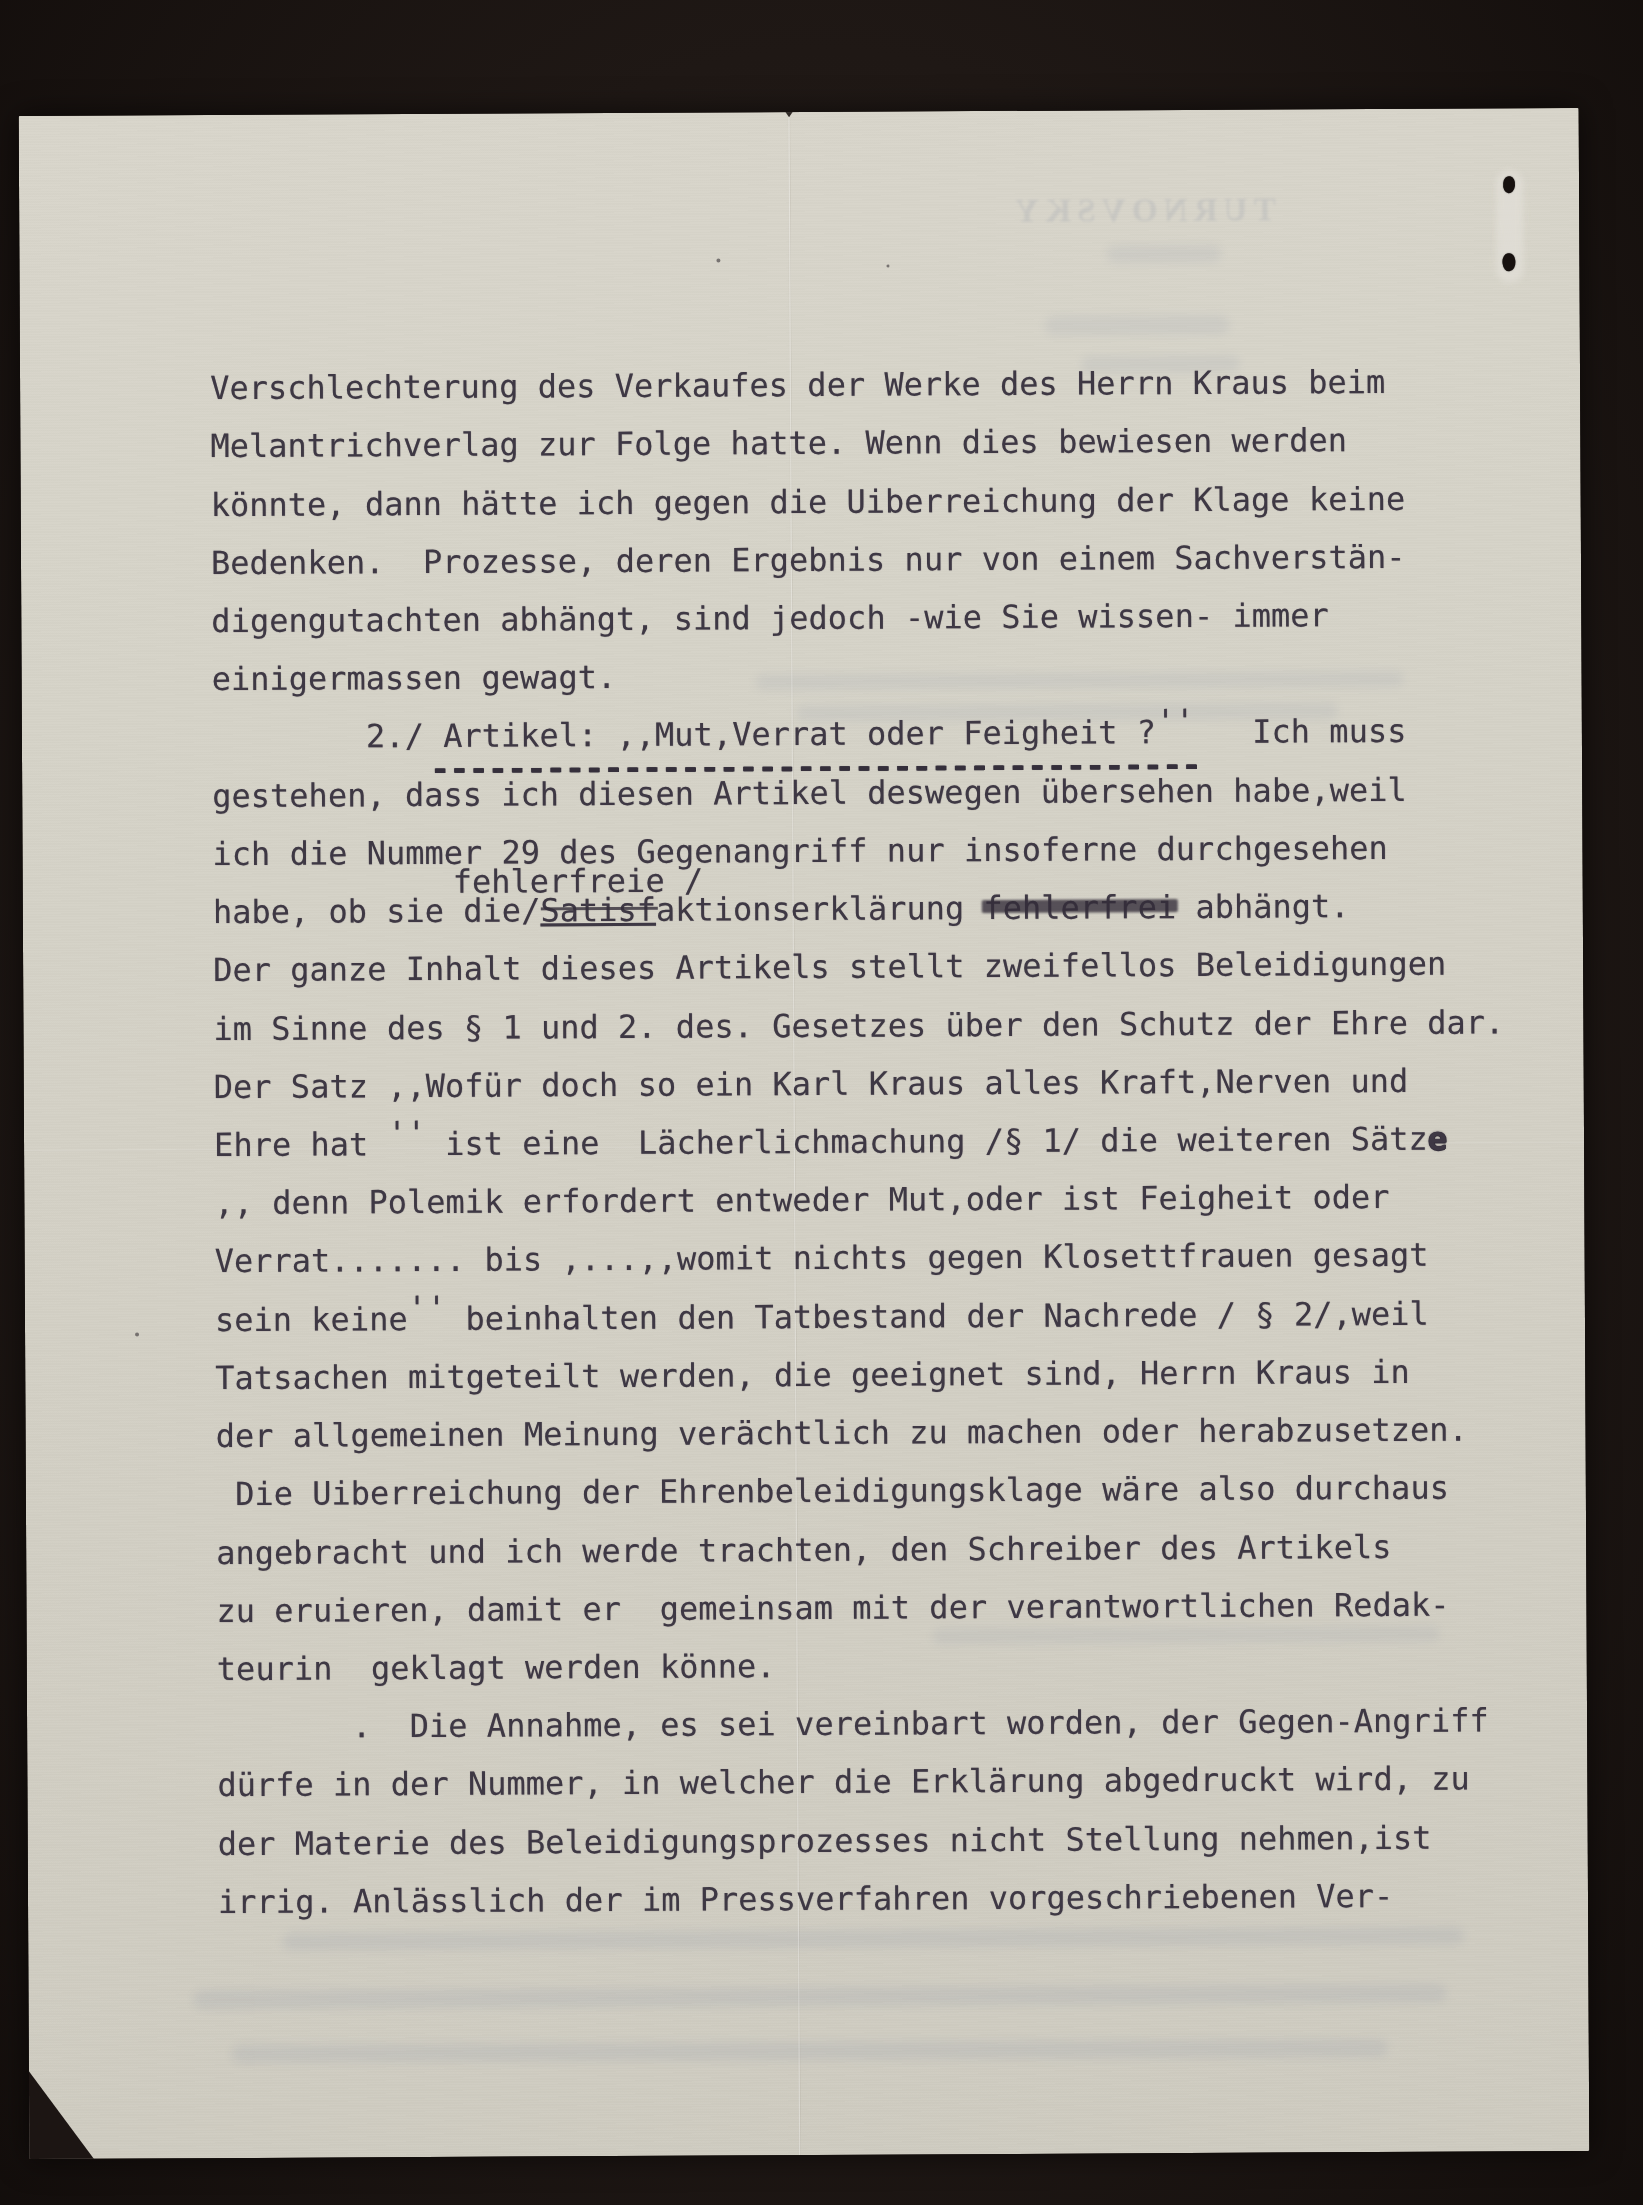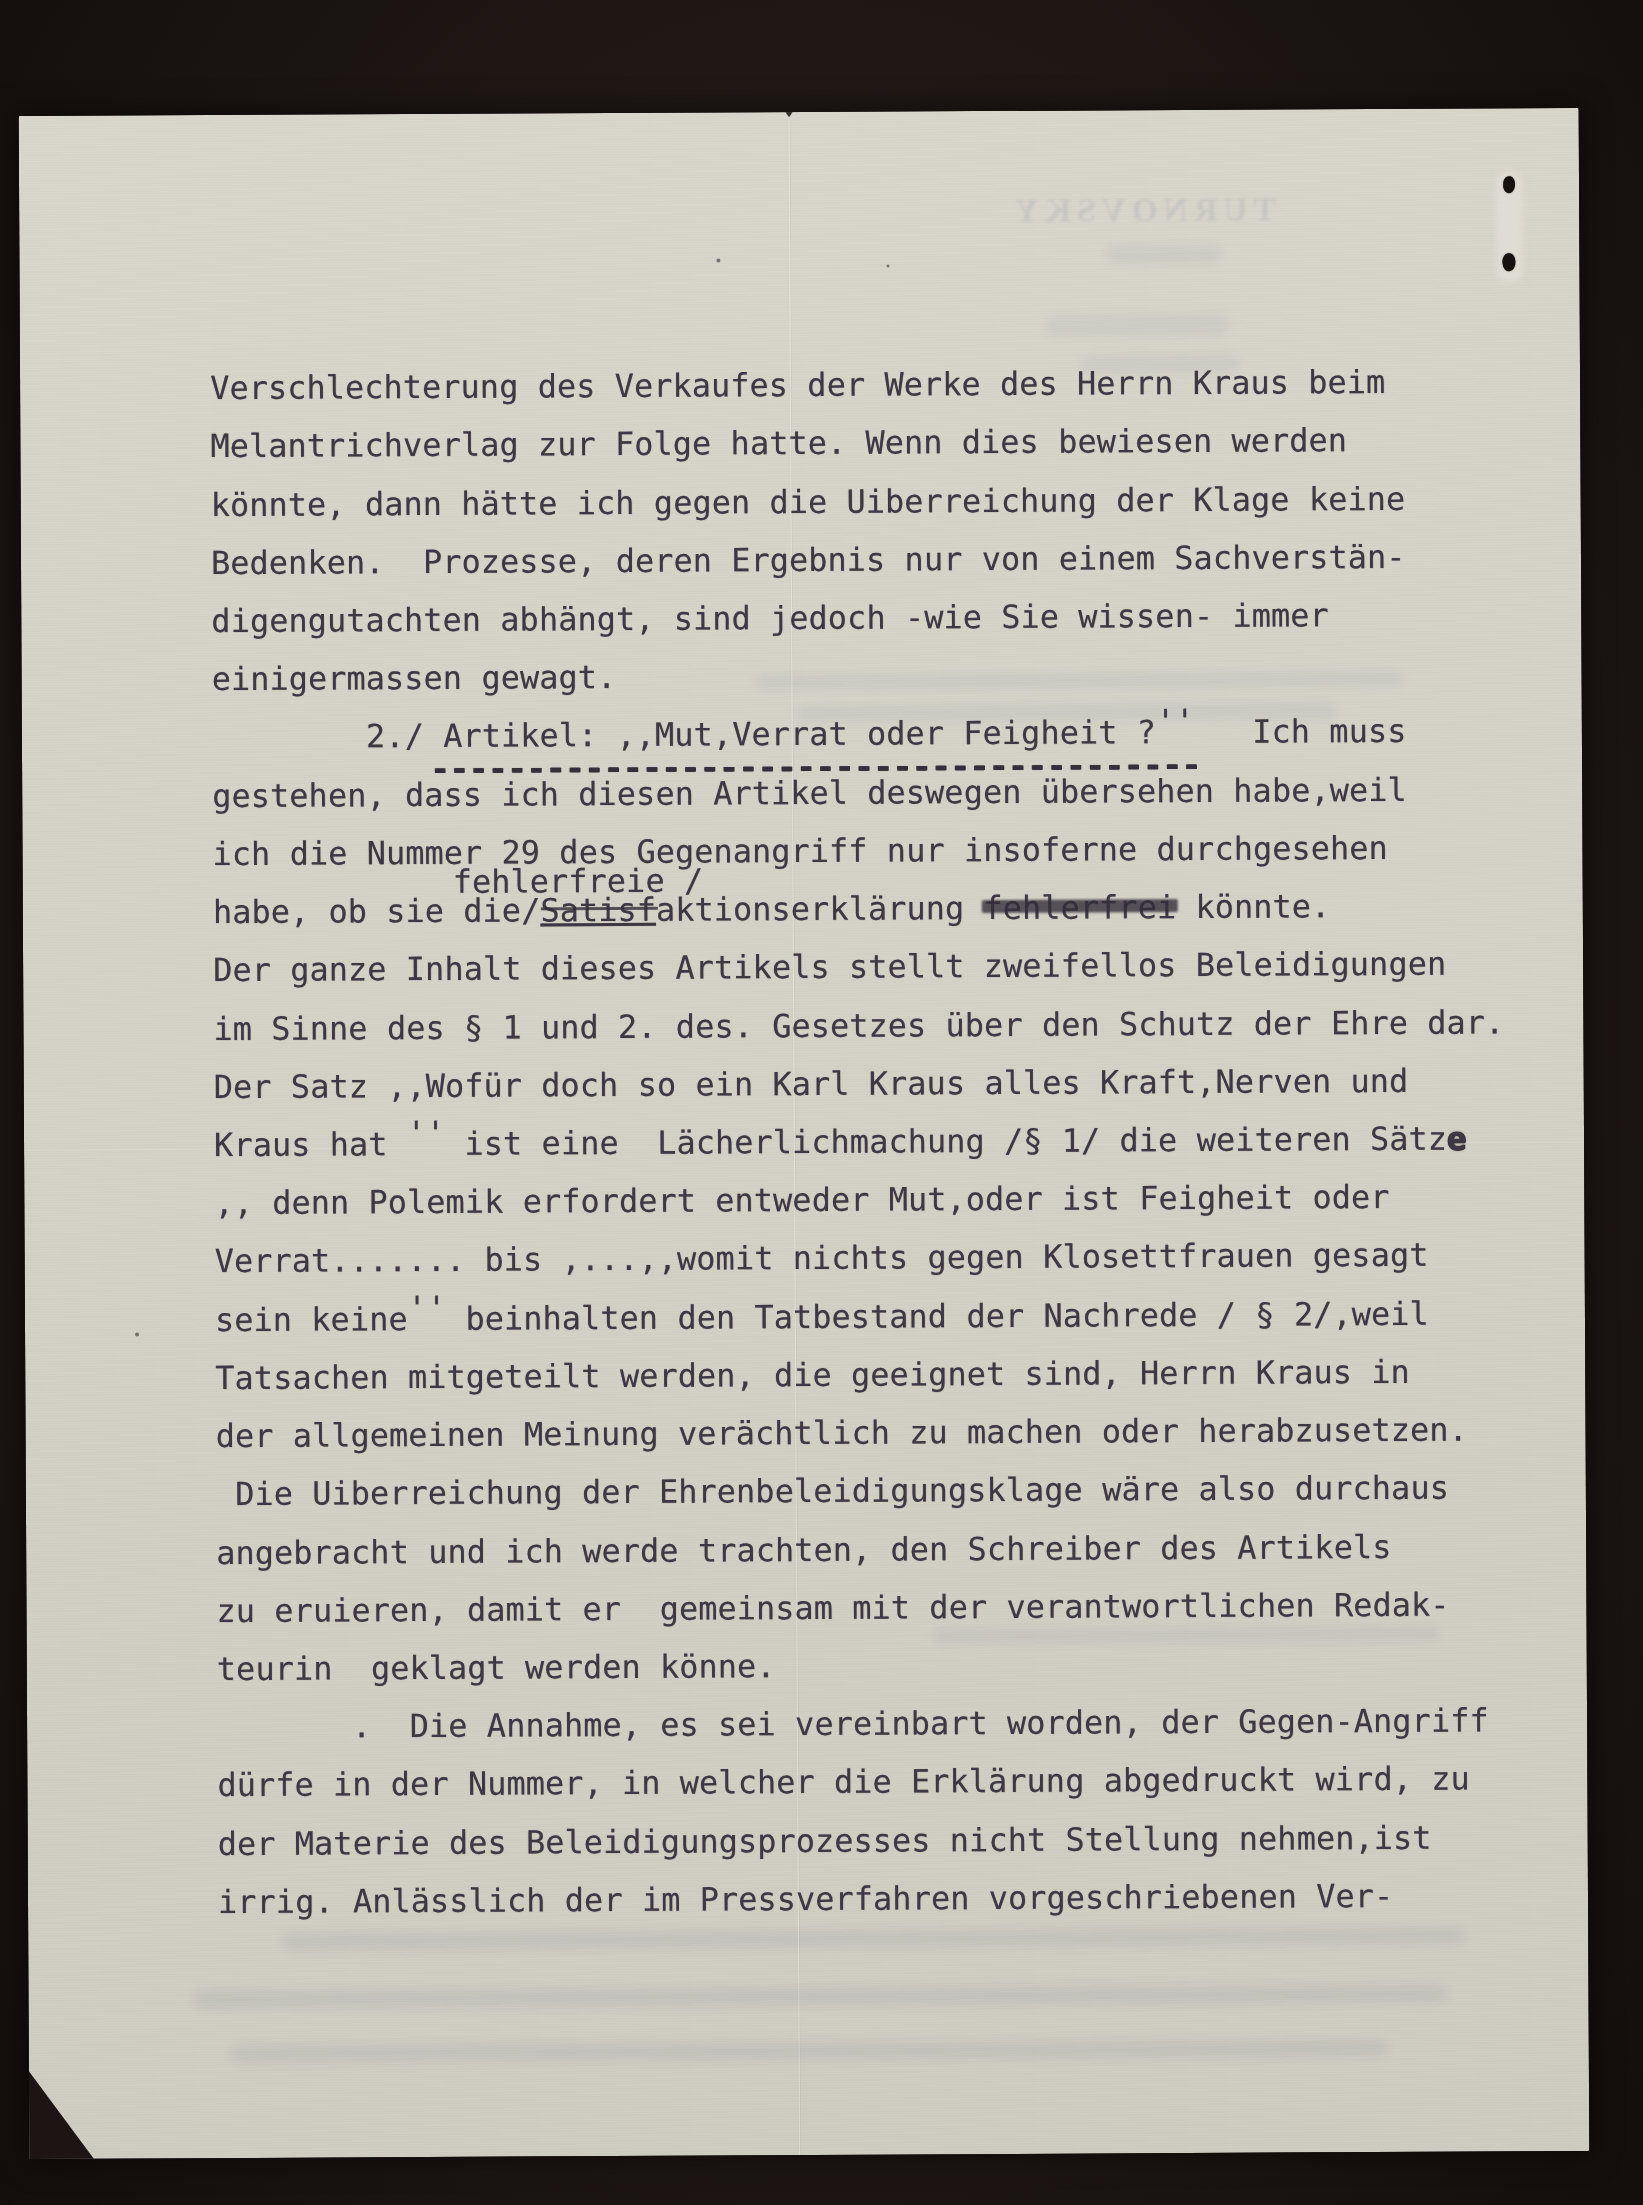--- a/index.html
+++ b/index.html
@@ -103,25 +103,25 @@
       <div class="tline insertion">fehlerfreie /</div>
     <div class="tline" style="top: 257px; left: 190px;"><span>Verschlechterung des Verkaufes der Werke des Herrn Kraus beim</span></div>
         <div class="tline" style="top: 315px; left: 190px;"><span>Melantrichverlag zur Folge hatte. Wenn dies bewiesen werden</span></div>
         <div class="tline" style="top: 374px; left: 190px;"><span>könnte, dann hätte ich gegen die Uiberreichung der Klage keine</span></div>
         <div class="tline" style="top: 432px; left: 190px;"><span>Bedenken.  Prozesse, deren Ergebnis nur von einem Sachverstän-</span></div>
         <div class="tline" style="top: 490px; left: 190px;"><span>digengutachten abhängt, sind jedoch -wie Sie wissen- immer</span></div>
         <div class="tline" style="top: 548px; left: 190px;"><span>einigermassen gewagt.</span></div>
         <div class="tline" style="top: 606px; left: 190px;"><span>        2./ Artikel: ,,Mut,Verrat oder Feigheit ?</span><span class="raised">''</span><span>   Ich muss</span></div>
         <div class="tline" style="top: 665px; left: 190px;"><span>gestehen, dass ich diesen Artikel deswegen übersehen habe,weil</span></div>
         <div class="tline" style="top: 723px; left: 190px;"><span>ich die Nummer 29 des Gegenangriff nur insoferne durchgesehen</span></div>
-        <div class="tline" style="top: 781px; left: 190px;"><span>habe, ob sie die/</span><span class="struck">Satisf</span><span>aktionserklärung </span><span class="blackout">fehlerfrei</span><span> könnte.</span></div>
+        <div class="tline" style="top: 781px; left: 190px;"><span>habe, ob sie die/</span><span class="struck">Satisf</span><span>aktionserklärung </span><span class="blackout">fehlerfrei</span><span> abhängt.</span></div>
         <div class="tline" style="top: 839px; left: 190px;"><span>Der ganze Inhalt dieses Artikels stellt zweifellos Beleidigungen</span></div>
         <div class="tline" style="top: 898px; left: 190px;"><span>im Sinne des § 1 und 2. des. Gesetzes über den Schutz der Ehre dar.</span></div>
         <div class="tline" style="top: 956px; left: 190px;"><span>Der Satz ,,Wofür doch so ein Karl Kraus alles Kraft,Nerven und</span></div>
-        <div class="tline" style="top: 1014px; left: 190px;"><span>Kraus hat </span><span class="raised">''</span><span> ist eine  Lächerlichmachung /§ 1/ die weiteren Sätz</span><span class="blot">e</span></div>
+        <div class="tline" style="top: 1014px; left: 190px;"><span>Ehre hat </span><span class="raised">''</span><span> ist eine  Lächerlichmachung /§ 1/ die weiteren Sätz</span><span class="blot">e</span></div>
         <div class="tline" style="top: 1072px; left: 190px;"><span>,, denn Polemik erfordert entweder Mut,oder ist Feigheit oder</span></div>
         <div class="tline" style="top: 1130px; left: 190px;"><span>Verrat....... bis ,...,,womit nichts gegen Klosettfrauen gesagt</span></div>
         <div class="tline" style="top: 1189px; left: 190px;"><span>sein keine</span><span class="raised">''</span><span> beinhalten den Tatbestand der Nachrede / § 2/,weil</span></div>
         <div class="tline" style="top: 1247px; left: 190px;"><span>Tatsachen mitgeteilt werden, die geeignet sind, Herrn Kraus in</span></div>
         <div class="tline" style="top: 1305px; left: 190px;"><span>der allgemeinen Meinung verächtlich zu machen oder herabzusetzen.</span></div>
         <div class="tline" style="top: 1363px; left: 190px;"><span> Die Uiberreichung der Ehrenbeleidigungsklage wäre also durchaus</span></div>
         <div class="tline" style="top: 1422px; left: 190px;"><span>angebracht und ich werde trachten, den Schreiber des Artikels</span></div>
         <div class="tline" style="top: 1480px; left: 190px;"><span>zu eruieren, damit er  gemeinsam mit der verantwortlichen Redak-</span></div>
         <div class="tline" style="top: 1538px; left: 190px;"><span>teurin  geklagt werden könne.</span></div>
         <div class="tline" style="top: 1596px; left: 190px;"><span>       .  Die Annahme, es sei vereinbart worden, der Gegen-Angriff</span></div>

